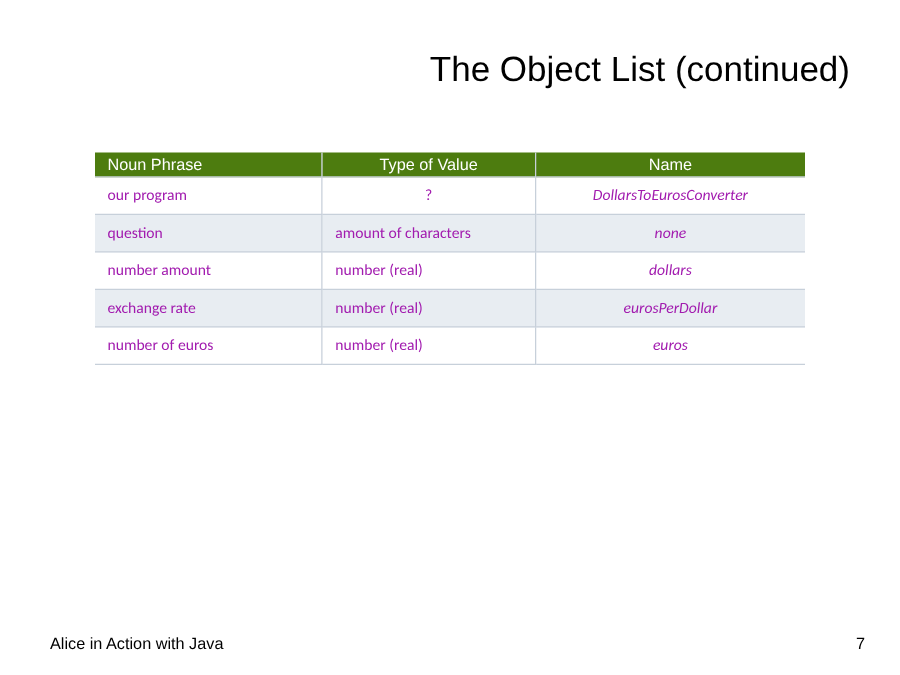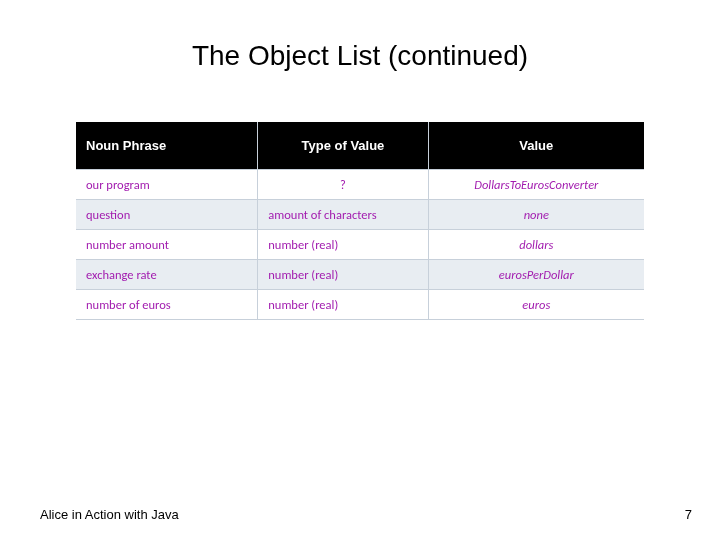--- a/index.html
+++ b/index.html
@@ -10,41 +10,41 @@
       font-family: Arial, Helvetica, sans-serif;
       position: relative;
     }
     .slide {
       width: 100%;
       height: 100%;
       padding: 30px 40px 20px 40px;
       position: relative;
     }
     .title {
-      text-align: center;
+      text-align: right;
       font-size: 28px;
       font-weight: 400;
       color: #000;
       margin-top: 10px;
       margin-bottom: 50px;
     }
     .table-wrap {
       margin: 0 auto;
       width: 568px;
     }
     table {
       border-collapse: collapse;
       width: 100%;
       font-size: 13px;
     }
     thead th {
-      background: #000000;
+      background: #4d7c0f;
       color: #ffffff;
-      font-weight: 700;
-      padding: 16px 10px;
+      font-weight: 400;
+      padding: 2px 10px;
       border: 1px solid #c7d0da;
       border-top: none;
       text-align: center;
     }
     thead th:first-child { text-align: left; border-left: none; }
     thead th:last-child { border-right: none; }
     tbody td {
       padding: 7px 10px;
       border: 1px solid #c7d0da;
       color: #a21caf;
@@ -75,21 +75,21 @@
 
 <div class="slide">
   <h1 class="title">The Object List (continued)</h1>
 
   <div class="table-wrap">
     <table>
       <thead>
         <tr>
           <th class="col1">Noun Phrase</th>
           <th class="col2">Type of Value</th>
-          <th class="col3">Value</th>
+          <th class="col3">Name</th>
         </tr>
       </thead>
       <tbody>
         <tr>
           <td>our program</td>
           <td class="center">?</td>
           <td>DollarsToEurosConverter</td>
         </tr>
         <tr>
           <td>question</td>

